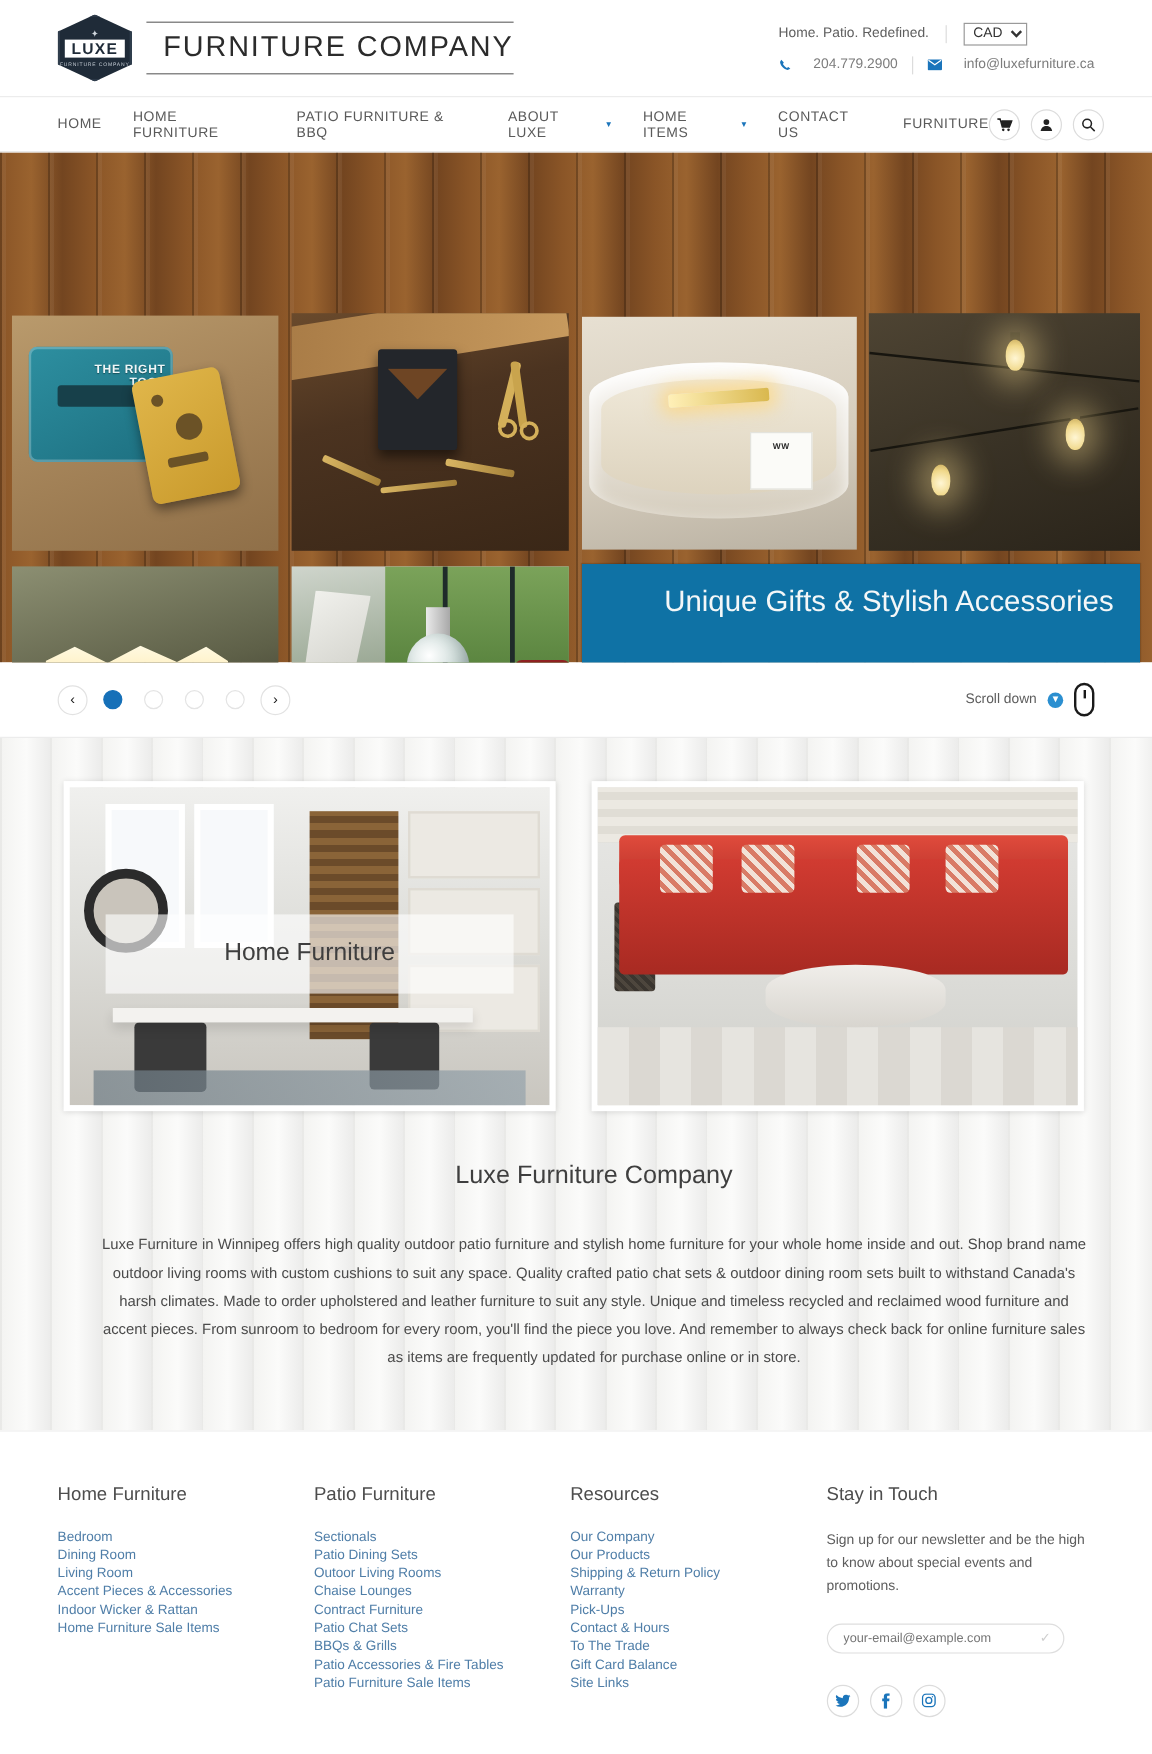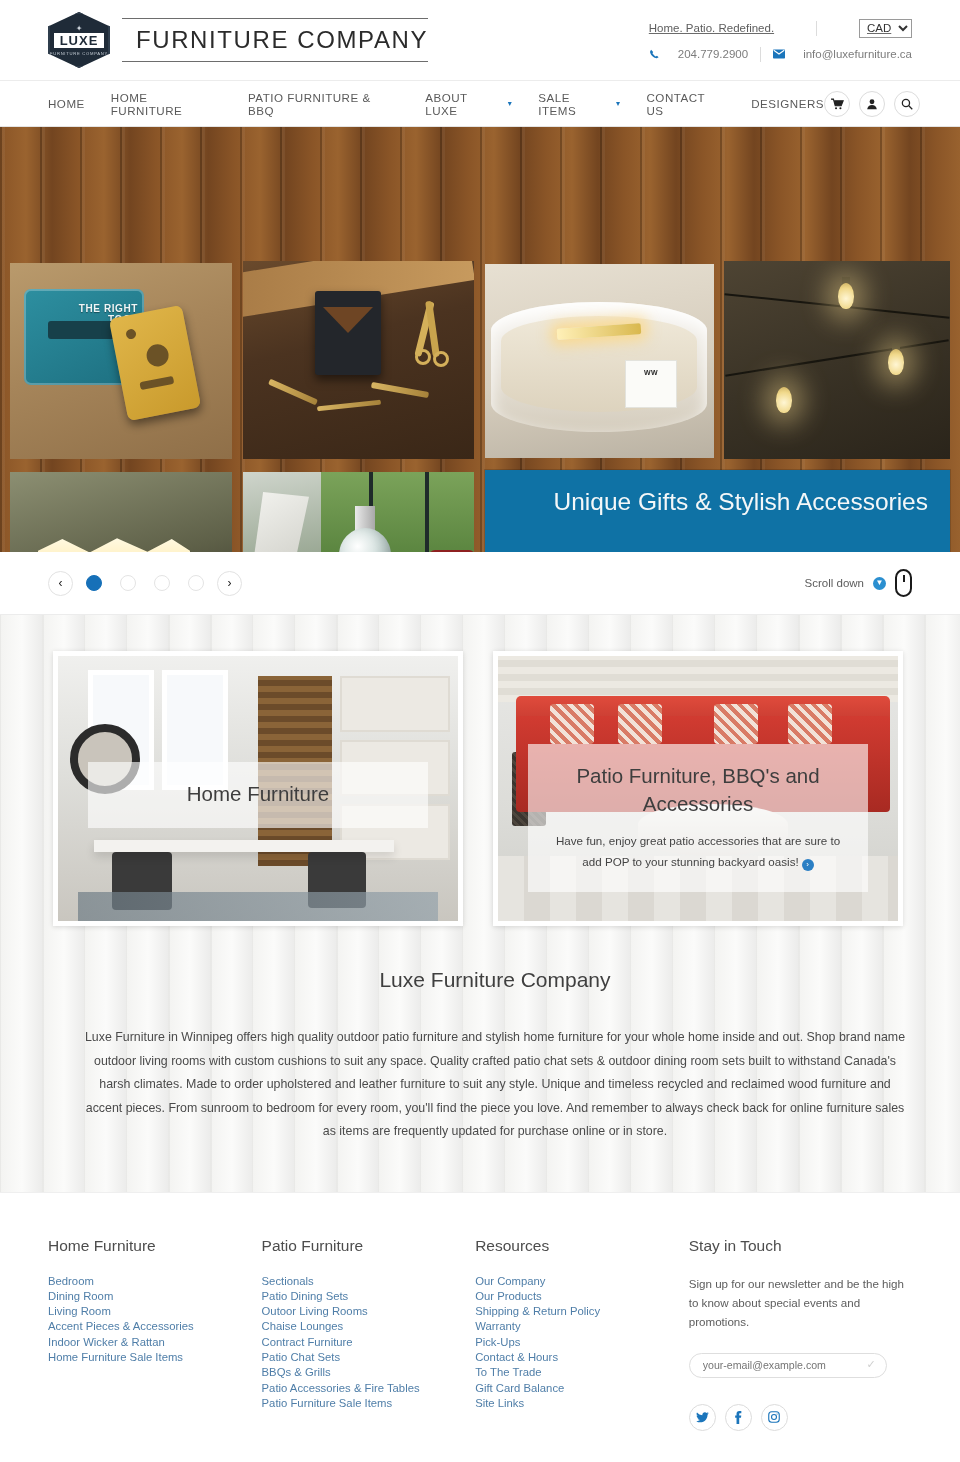--- a/index.html
+++ b/index.html
@@ -45,23 +45,22 @@
     margin-top: 3px; white-space: nowrap;
   }
   .brand-name {
     font-size: 24px; letter-spacing: 1.6px; color: #2b2b2b;
     padding: 7px 0 7px 14px; margin-left: 12px;
     border-top: 1px solid #6d6d6d; border-bottom: 1px solid #6d6d6d;
     font-weight: 400;
   }
   .top-right { text-align: right; font-size: 11.5px; color: #6b6b6b; }
   .top-right-row1 {
-    display: flex; align-items: center; justify-content: space-between; gap: 14px;
+    display: flex; align-items: center; justify-content: flex-start; gap: 14px;
     margin-bottom: 9px;
-    text-decoration: underline;
   }
   .tagline { color: #5e5e5e; font-size: 11.5px; }
   .divider-v { width: 1px; height: 15px; background: #dcdcdc; }
   .currency-select {
     font-family: "Liberation Sans", sans-serif;
     font-size: 11.5px; padding: 1px 3px; border: 1px solid #9a9a9a;
     background: #fff; color: #333; height: 19px;
   }
   .top-right-row2 {
     display: flex; align-items: center; justify-content: flex-end; gap: 12px;
@@ -396,28 +395,28 @@
         <span>HOME FURNITURE</span>
       </div>
     <div class="nav-item">
         <span>PATIO FURNITURE &amp; BBQ</span>
       </div>
     <div class="nav-item">
         <span>ABOUT LUXE</span>
         <span class="caret">▾</span>
       </div>
     <div class="nav-item">
-        <span>SALE ITEMS</span>
+        <span>HOME ITEMS</span>
         <span class="caret">▾</span>
       </div>
     <div class="nav-item">
         <span>CONTACT US</span>
       </div>
     <div class="nav-item">
-        <span>DESIGNERS</span>
+        <span>FURNITURE</span>
       </div>
   </div>
   <div class="nav-icons">
     <div class="circle-btn">
       <svg width="13" height="12" viewBox="0 0 16 14" fill="#222">
           <path d="M0 1h3l2.2 8.2h7.3L15 3H4.4"></path>
           <path d="M0 1h3l2.2 8.2h7.3L15 3H4.4" stroke="#222" stroke-width="1.4" fill="none"></path>
           <circle cx="6.2" cy="12.2" r="1.3"></circle>
           <circle cx="11.6" cy="12.2" r="1.3"></circle>
         </svg>
@@ -550,26 +549,20 @@
         <div class="pt-wicker" style="left:300px;top:74px;width:58px;height:40px;"></div>
         <div class="pt-back"></div>
         <div class="pt-sofa"></div>
         <div class="pt-pillow" style="left:52px;"></div>
         <div class="pt-pillow" style="left:120px;"></div>
         <div class="pt-pillow" style="left:216px;"></div>
         <div class="pt-pillow" style="left:290px;"></div>
         <div class="pt-floor"></div>
         <div class="pt-table"></div>
       </div>
-      <div class="card-overlay patio">
-        <div class="card-title">Patio Furniture, BBQ's and Accessories</div>
-        <div class="card-desc">
-          <span>Have fun, enjoy great patio accessories that are sure to add POP to your stunning backyard oasis!</span><span class="arrow-blue">›</span>
-        </div>
-      </div>
     </div>
 
   </div>
 
   <div class="about">
     <div class="about-title">Luxe Furniture Company</div>
     <div class="about-text">Luxe Furniture in Winnipeg offers high quality outdoor patio furniture and stylish home furniture for your whole home inside and out. Shop brand name outdoor living rooms with custom cushions to suit any space. Quality crafted patio chat sets &amp; outdoor dining room sets built to withstand Canada's harsh climates. Made to order upholstered and leather furniture to suit any style. Unique and timeless recycled and reclaimed wood furniture and accent pieces. From sunroom to bedroom for every room, you'll find the piece you love. And remember to always check back for online furniture sales as items are frequently updated for purchase online or in store.</div>
   </div>
 </div>
 

